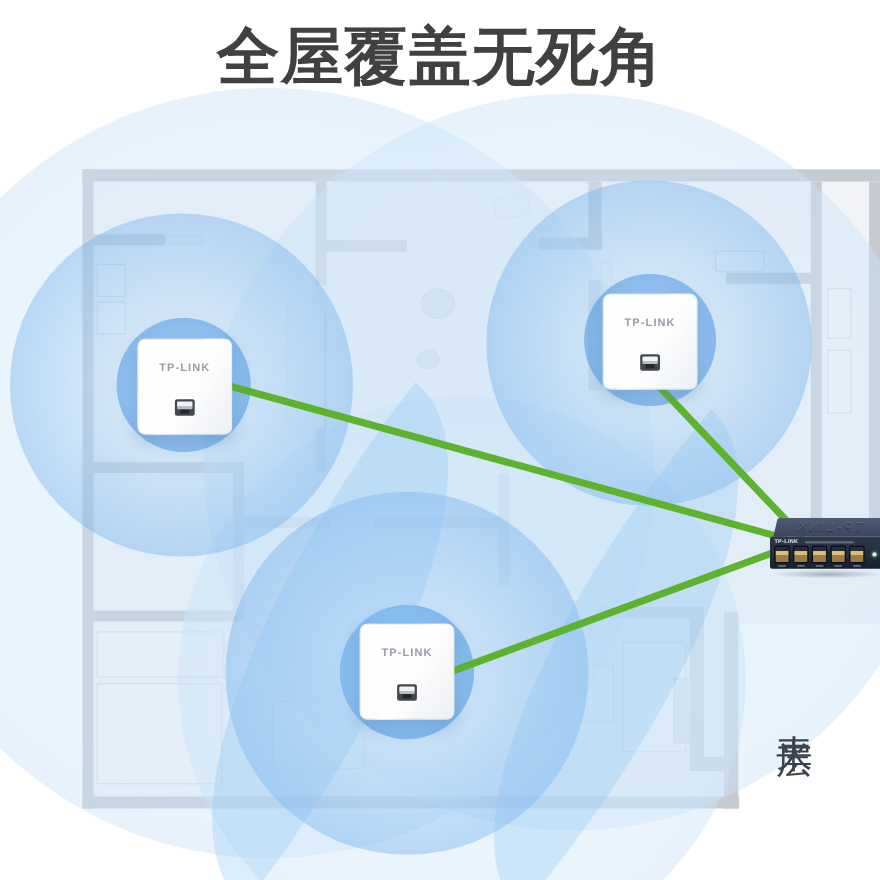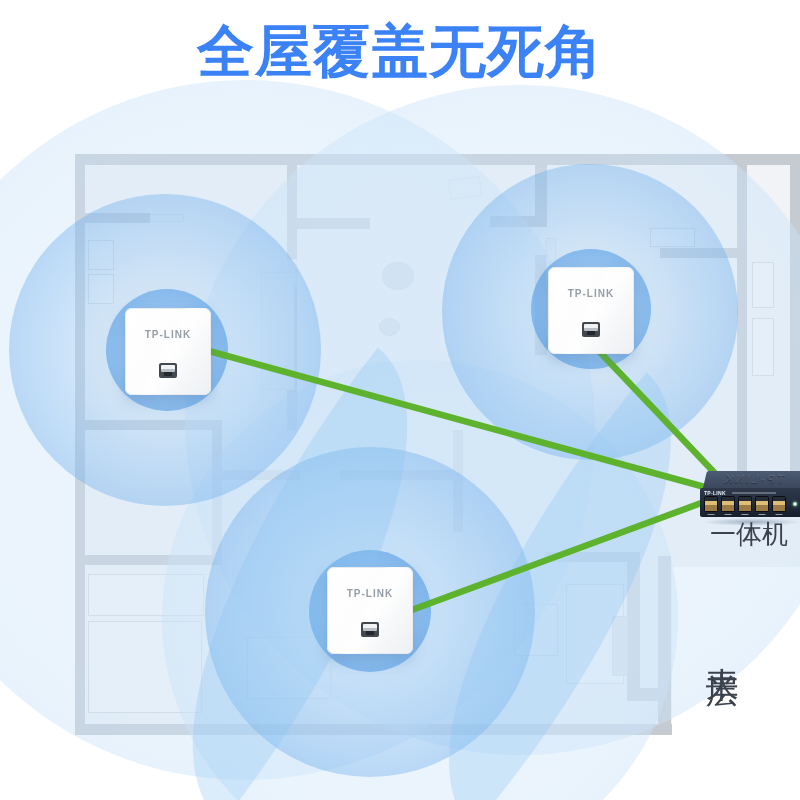--- a/index.html
+++ b/index.html
@@ -68,21 +68,21 @@
       background:rgba(255,255,255,0.28);}
   .sw-ports{position:absolute;left:4px;top:8px;display:flex;gap:3px;}
   .sw-port{width:14px;height:16px;box-sizing:border-box;border:1.5px solid #0a0e14;border-radius:1.5px;
       background:linear-gradient(180deg,#262c36 0 30%,#e0bd77 30% 55%,#9c7b45 55% 100%);position:relative;}
   .sw-port::after{content:"";position:absolute;left:50%;bottom:-4px;width:7px;height:1px;
       transform:translateX(-50%);background:rgba(255,255,255,0.55);}
   .sw-led{position:absolute;right:3px;top:14px;width:4px;height:4px;border-radius:50%;
       background:radial-gradient(circle,#f2fff7 0 40%,#7adf9a 100%);box-shadow:0 0 3px #9af0b8;}
   
   #title{position:absolute;top:14px;left:0;width:100%;text-align:center;
-      font-size:57px;font-weight:bold;color:#3b82f6;letter-spacing:1px;}
+      font-size:57px;font-weight:bold;color:#404040;letter-spacing:1px;}
   #switch-label{position:absolute;left:700px;top:517px;width:98px;text-align:center;
       font-size:26px;font-weight:500;color:#3b424d;}
   #scene-label{position:absolute;left:701px;top:641px;height:130px;
       writing-mode:vertical-rl;text-orientation:upright;
       font-size:33px;color:#3b424d;letter-spacing:5px;line-height:42px;}
 </style>
 </head>
 <body>
 
 <div id="stage">
@@ -180,16 +180,15 @@
           <div class="sw-port"></div>
           <div class="sw-port"></div>
           <div class="sw-port"></div>
           <div class="sw-port"></div>
         </div>
       <span class="sw-led"></span>
     </div>
   </div>
 
   <div id="title">全屋覆盖无死角</div>
-  <div id="switch-label">一体机</div>
   <div id="scene-label">大平层</div>
 
 </div>
 
 </body></html>

